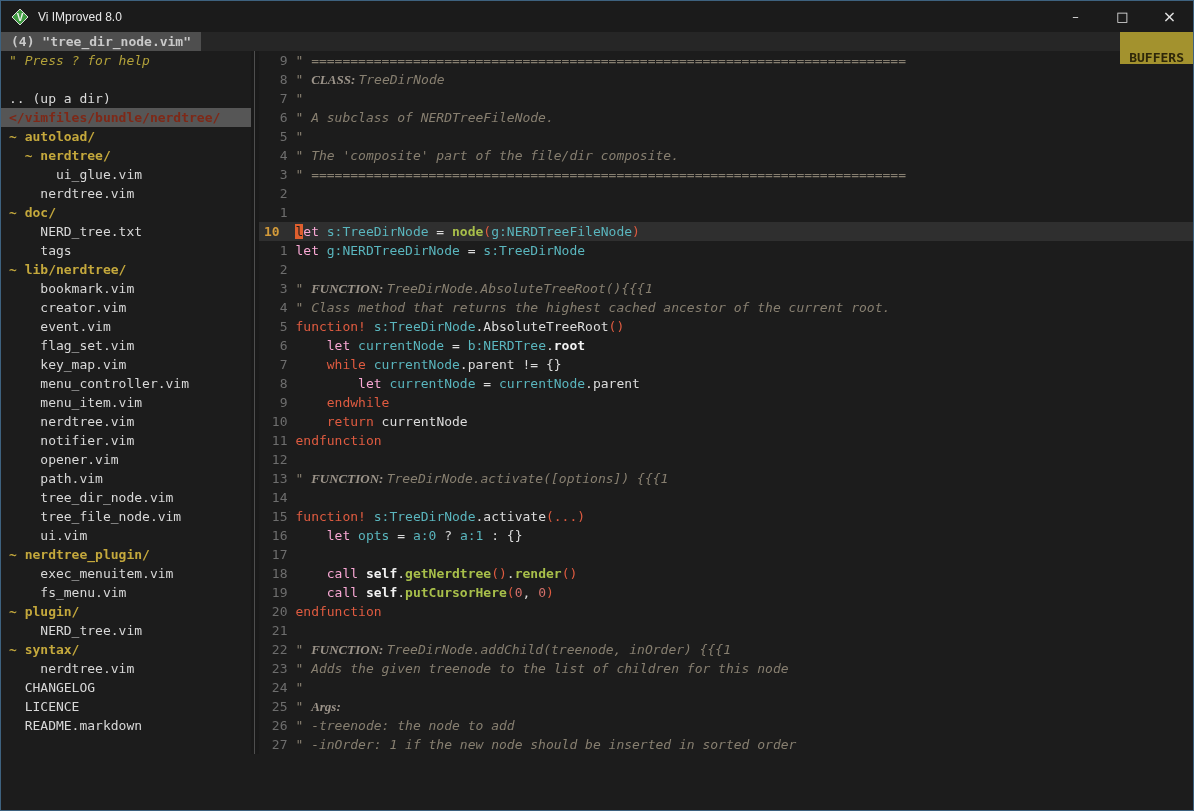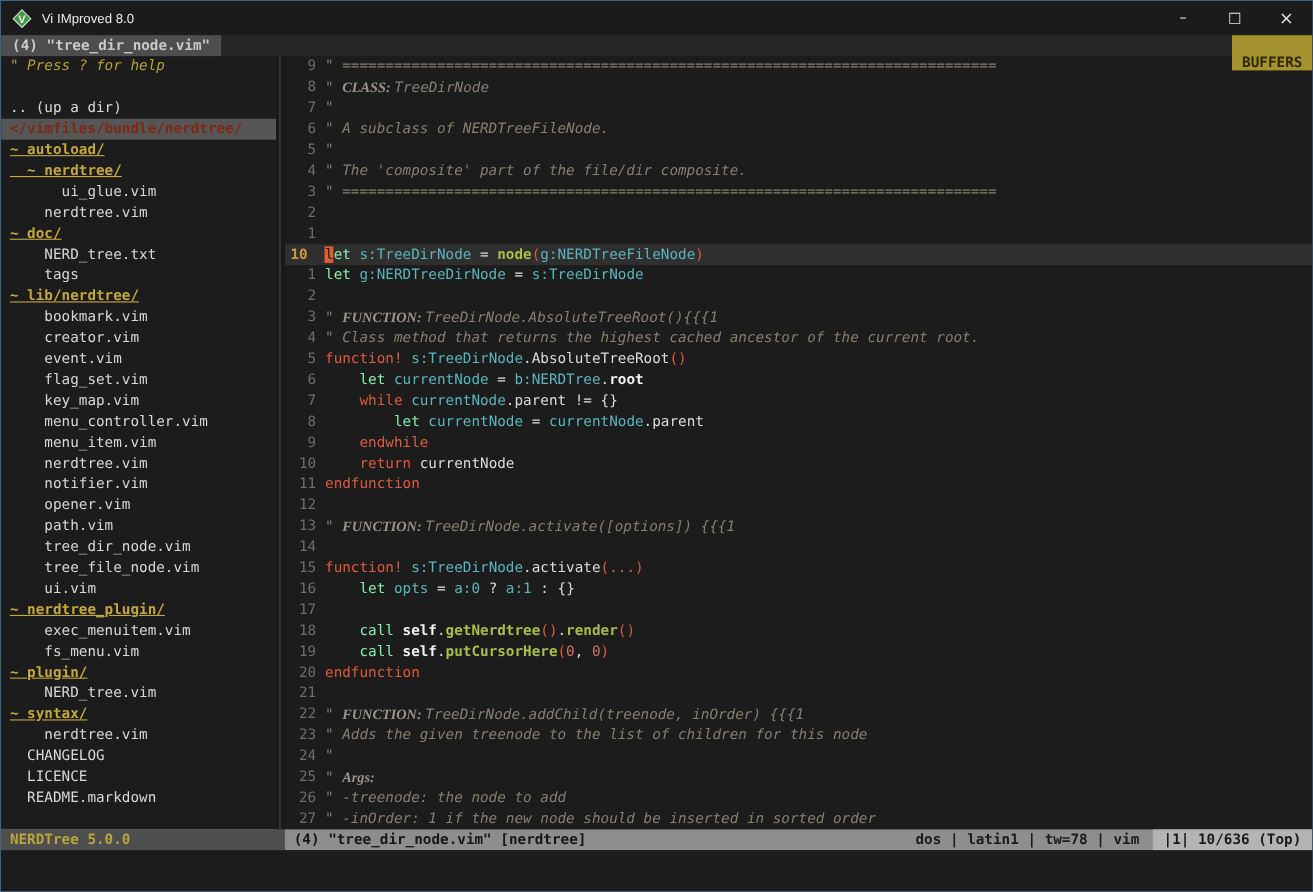--- a/index.html
+++ b/index.html
@@ -25,33 +25,33 @@
   .tab { background:#4e4e4e; color:#c9c9c9; font-weight:bold; padding:0 10px; white-space:pre; }
   .tab-fill { flex:1; }
   .buffers { background:#a3922e; color:#2e2709; font-weight:bold; padding:16px 9px; white-space:pre; }
   
   .main { height:703px; flex:none; display:flex; font-size:13px; line-height:19px; }
   .nerdtree { width:250px; flex:none; overflow:hidden; }
   .ntrow { height:19px; white-space:pre; padding-left:8px; }
   .nt-help  { color:#b3a23a; font-style:italic; }
   .nt-updir { color:#dcdcdc; }
   .nt-root  { background:#565656; color:#7e2817; font-weight:bold; }
-  .nt-dir   { color:#c4a83c; font-weight:bold;text-decoration:underline; }
+  .nt-dir   { color:#c4a83c; font-weight:bold; }
   .nt-file  { color:#d8d8d8; }
   .vsep { width:8px; flex:none; background:#191919; position:relative; }
   .vsep::after { content:""; position:absolute; left:3px; top:0; bottom:0; width:1px; background:#4e4e4e; }
   .editor { flex:1; overflow:hidden; }
   .erow { height:19px; display:flex; white-space:pre; }
   .erow.cur { background:#2f2f2f; }
   .lnum { flex:none; padding-left:5px; padding-right:8px; color:#6e6e6e; white-space:pre; }
   .lnum-cur { color:#d29a3a; font-weight:bold; }
   .ecode { white-space:pre; color:#dcdcdc; }
   .tk-cm  { color:#877f70; font-style:italic; }
   .tk-cmb { color:#9c948a; font-style:italic; font-weight:bold;font-family:Liberation Serif, serif; }
-  .tk-st  { color:#86efac; }
+  .tk-st  { color:#f9a8d4; }
   .tk-kw  { color:#df5b40; }
   .tk-id  { color:#5ab6be; }
   .tk-fn  { color:#a8bf4a; font-weight:bold; }
   .tk-num { color:#d2706a; }
   .tk-n   { color:#dcdcdc; }
   .tk-nb  { color:#f2f2f2; font-weight:bold; }
   .tk-cursor { background:#df5f2e; color:#1c1c1c; }
   
   .statusline { height:19px; flex:none; display:flex; background:#8e8e8e; font-size:13px; line-height:19px; font-weight:bold; }
   .sl-left  { width:258px; flex:none; background:#4e4e4e; color:#b9a53e; padding-left:8px; white-space:pre; }
@@ -167,22 +167,16 @@
         <div class="erow"><span class="lnum"> 21</span><span class="ecode"></span></div>
         <div class="erow"><span class="lnum"> 22</span><span class="ecode"><span class="tk-cm">" </span><span class="tk-cmb">FUNCTION: </span><span class="tk-cm">TreeDirNode.addChild(treenode, inOrder) {{{1</span></span></div>
         <div class="erow"><span class="lnum"> 23</span><span class="ecode"><span class="tk-cm">" Adds the given treenode to the list of children for this node</span></span></div>
         <div class="erow"><span class="lnum"> 24</span><span class="ecode"><span class="tk-cm">" </span></span></div>
         <div class="erow"><span class="lnum"> 25</span><span class="ecode"><span class="tk-cm">" </span><span class="tk-cmb">Args:</span></span></div>
         <div class="erow"><span class="lnum"> 26</span><span class="ecode"><span class="tk-cm">" -treenode: the node to add</span></span></div>
         <div class="erow"><span class="lnum"> 27</span><span class="ecode"><span class="tk-cm">" -inOrder: 1 if the new node should be inserted in sorted order</span></span></div>
       </div>
   </div>
 
-  <div class="statusline">
-    <div class="sl-left">NERDTree 5.0.0</div>
-    <div class="sl-mid">(4) "tree_dir_node.vim" [nerdtree]</div>
-    <div class="sl-right">dos | latin1 | tw=78 | vim</div>
-    <div class="sl-pos">|1| 10/636 (Top)</div>
-  </div>
 
   <div class="cmdline"></div>
 
 </div>
 
 </body></html>

